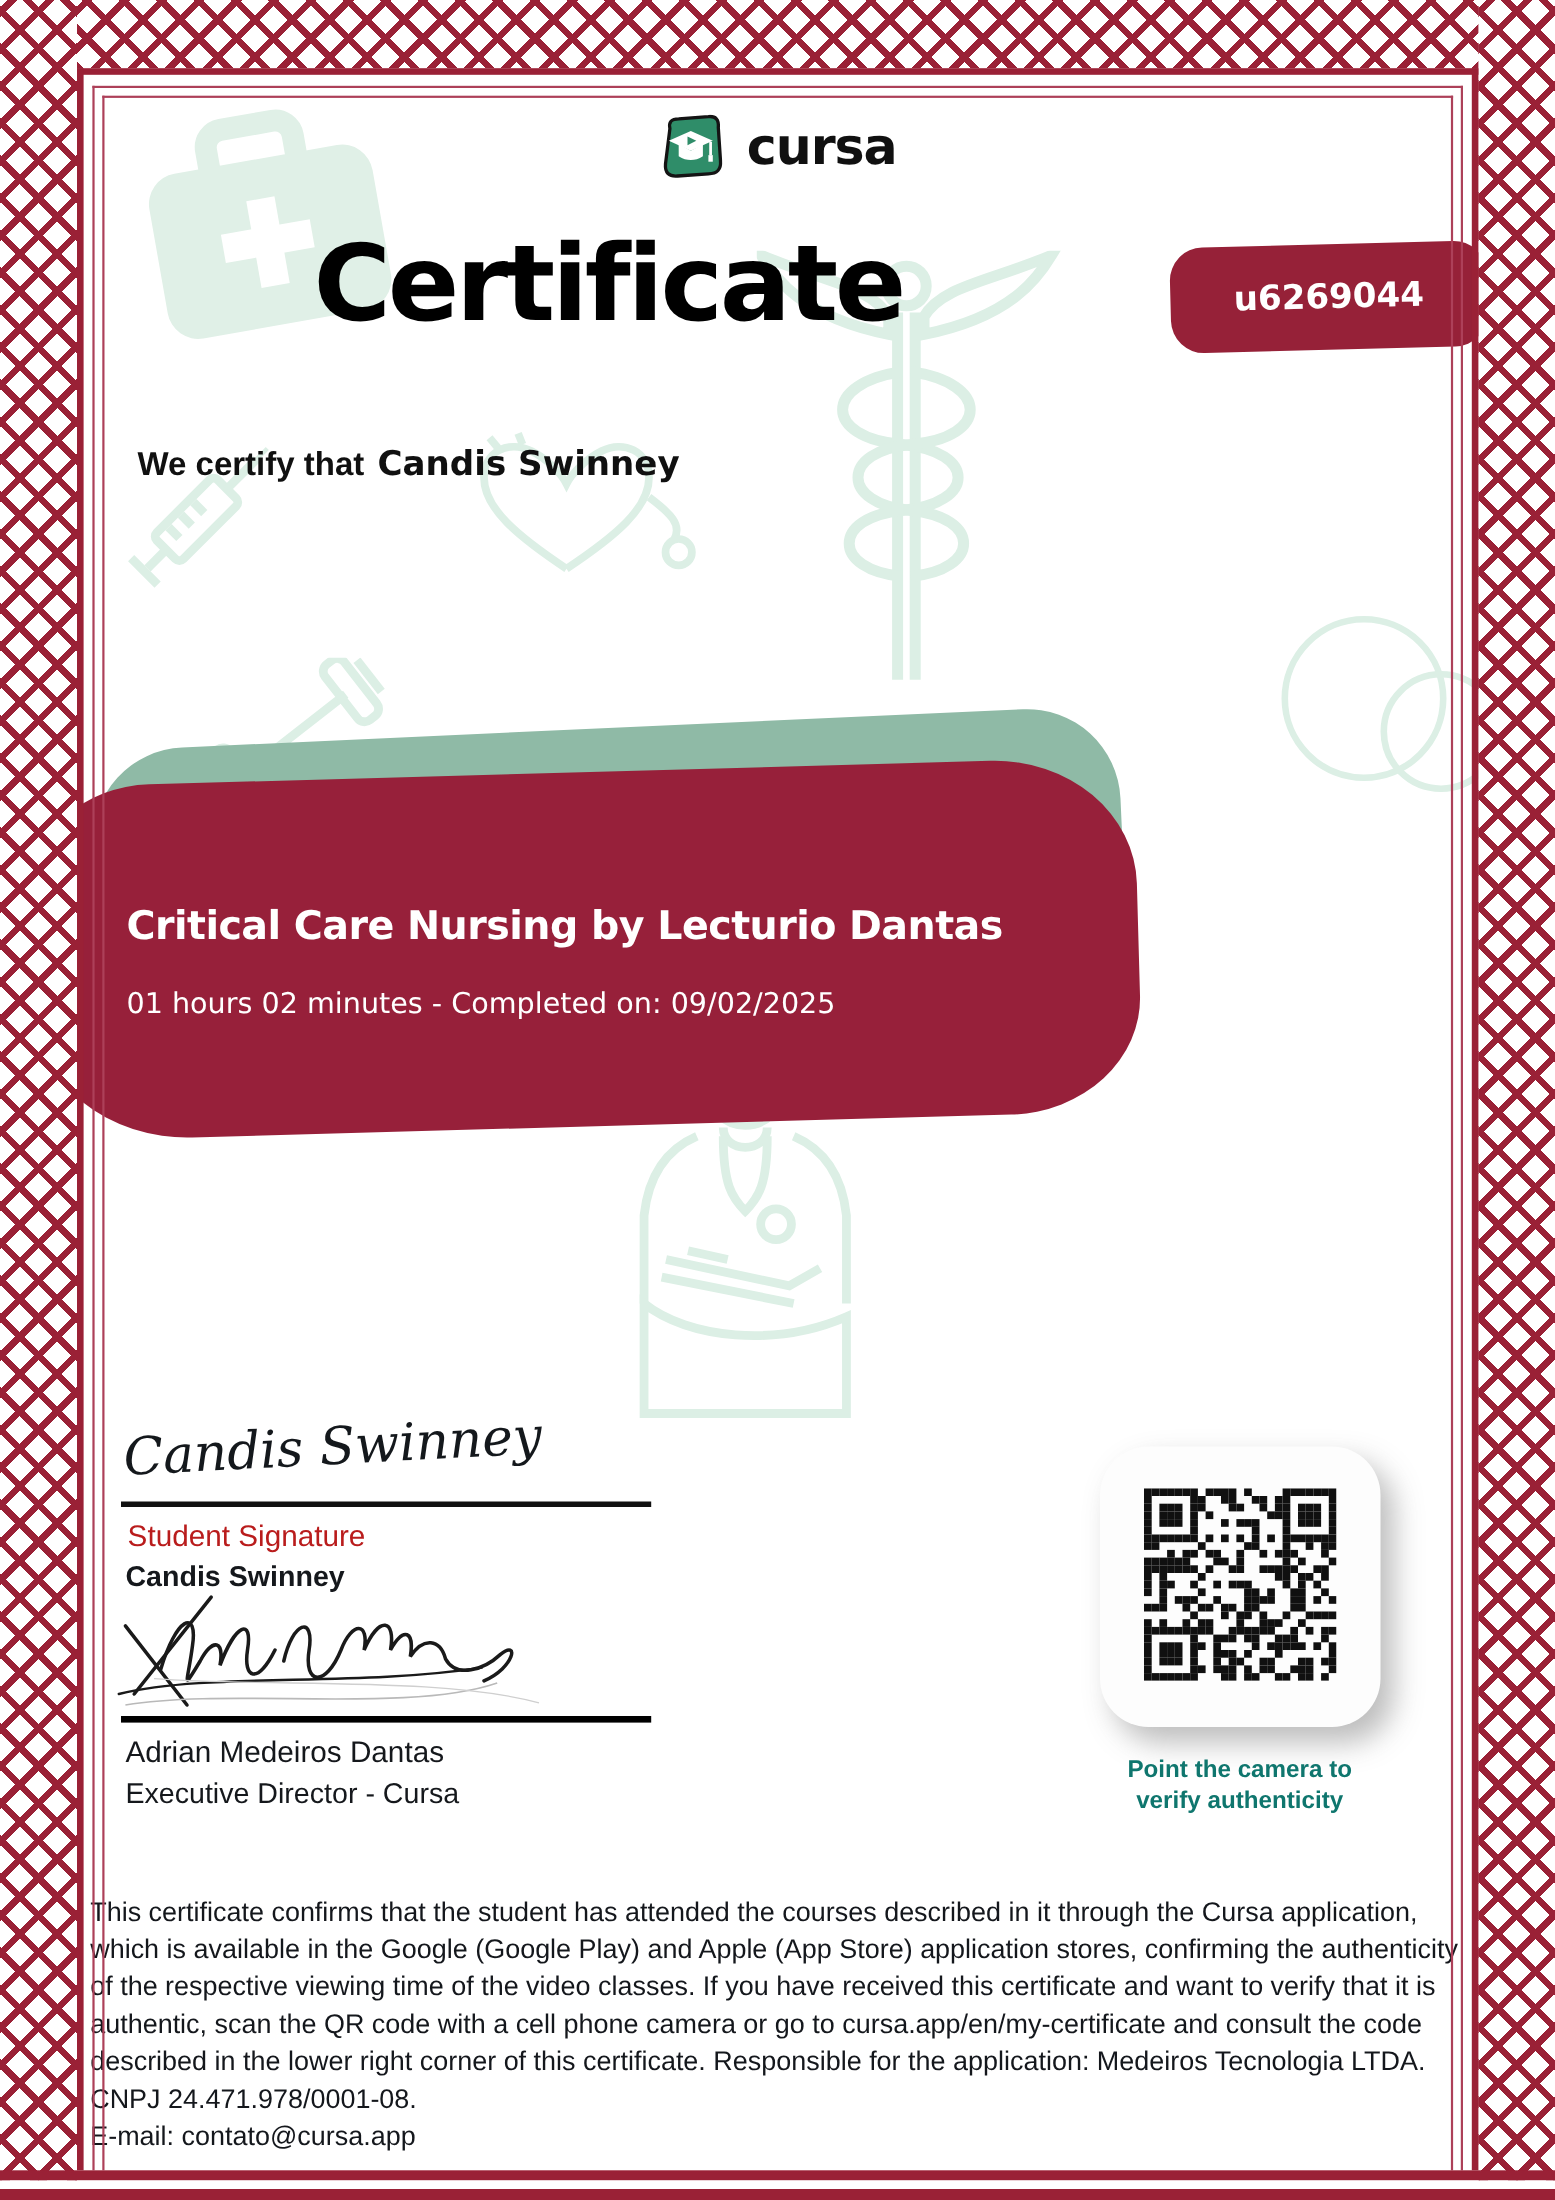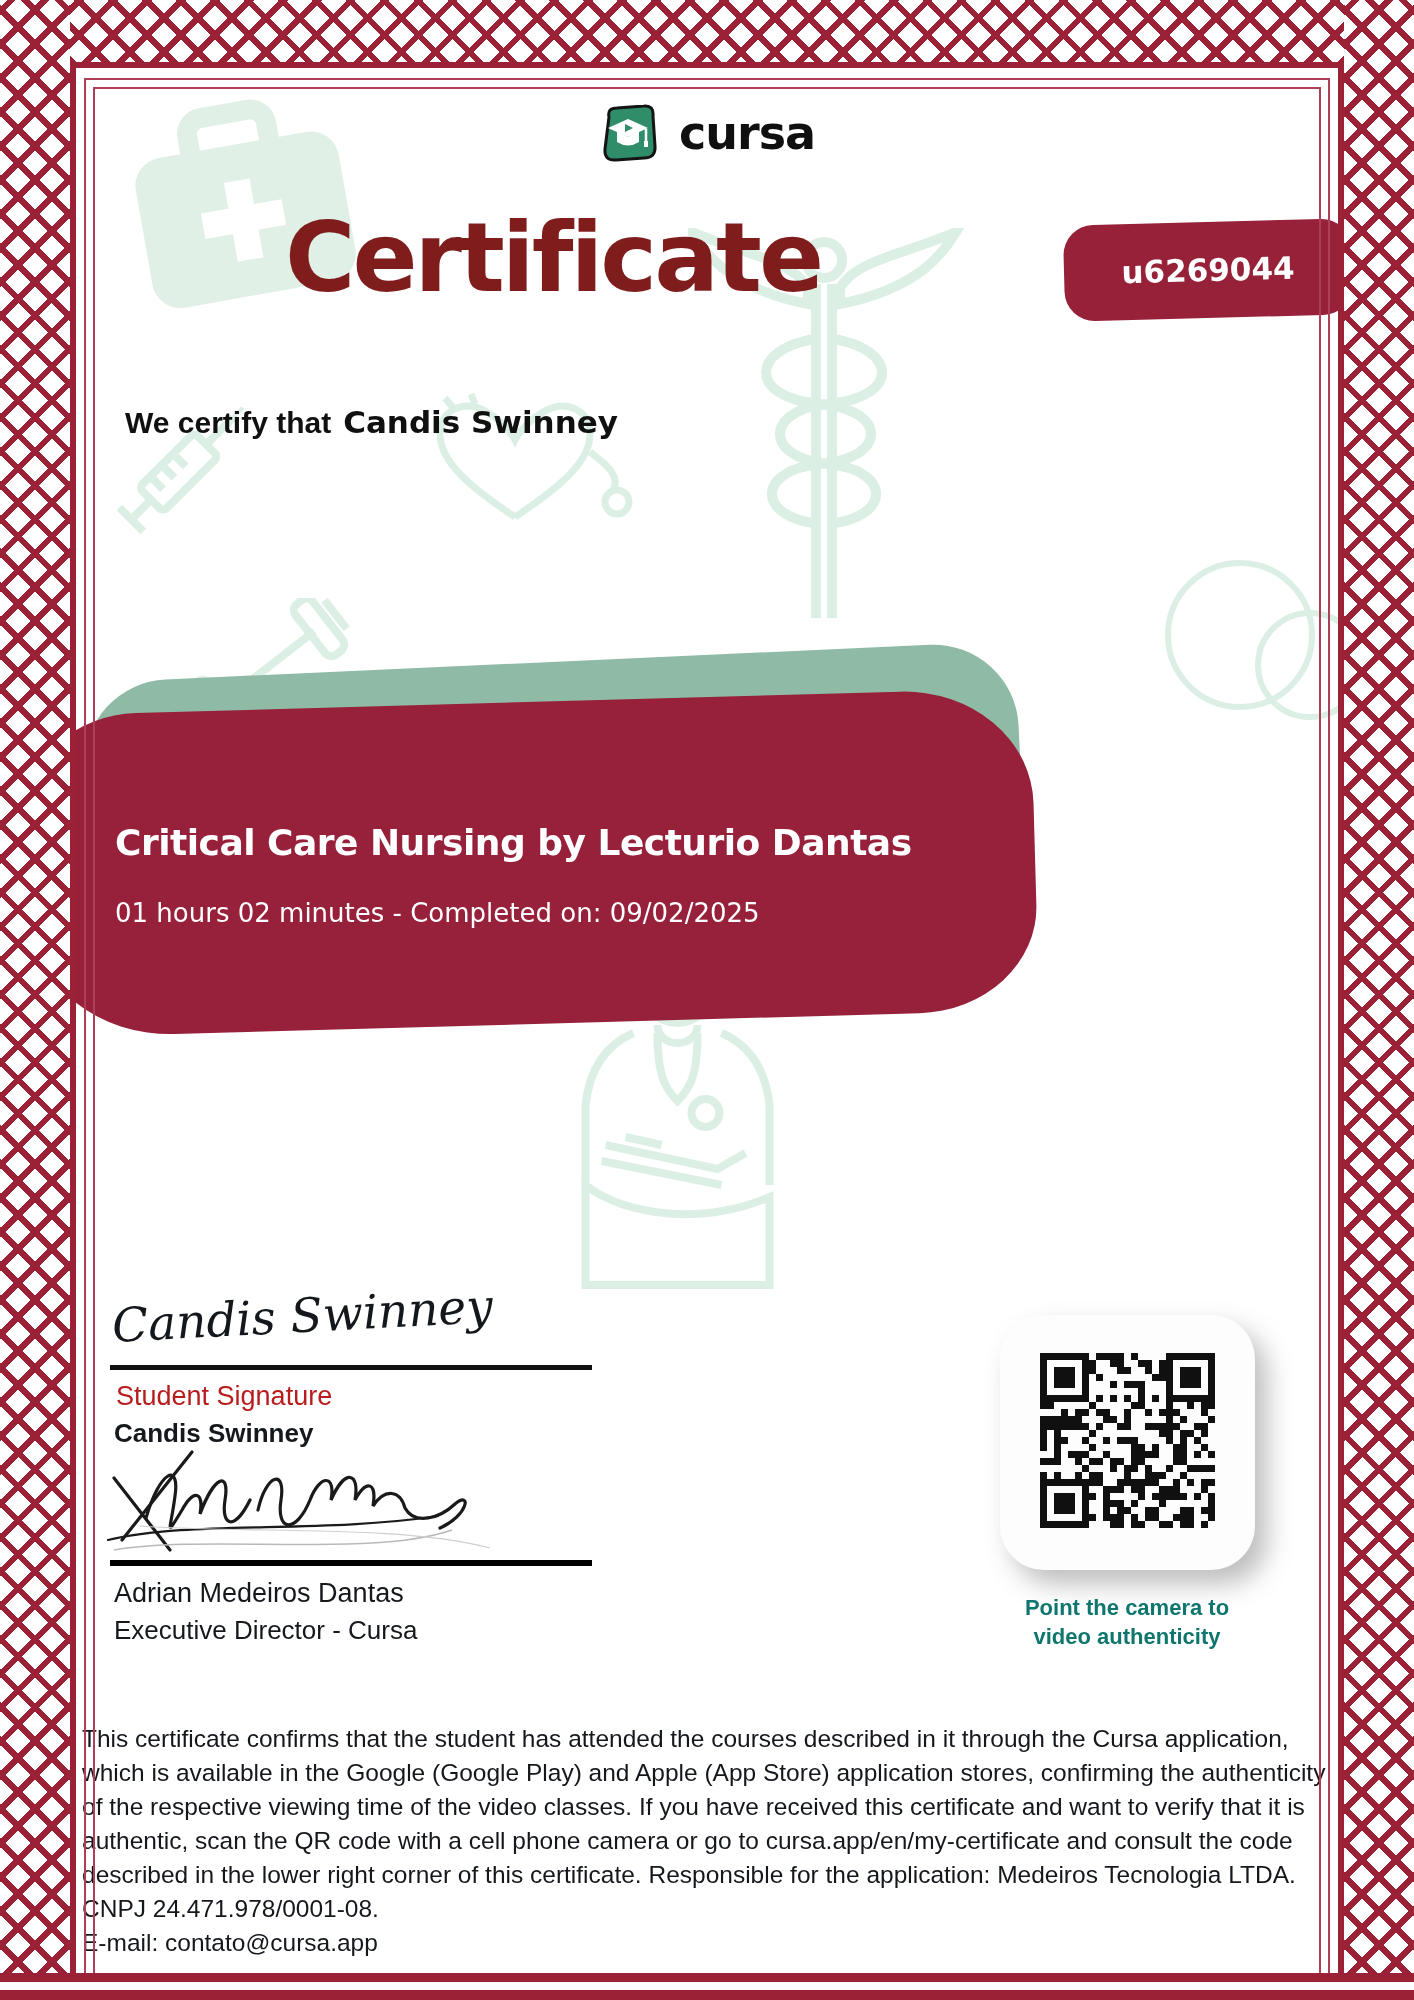--- a/index.html
+++ b/index.html
@@ -36,21 +36,21 @@
   
   .wm { position:absolute; z-index:1; pointer-events:none; }
 
   
   .logo-row { position:absolute; z-index:4; top:104px; left:0; width:1414px;
               display:flex; align-items:center; justify-content:center; gap:22px; }
   .logo-text { font-family:"DejaVu Sans", sans-serif; font-weight:700; font-size:46px; color:#101010; letter-spacing:-1px; }
   .cert-title {
     position:absolute; z-index:4; top:202px; left:0; width:1106px; text-align:center;
     font-family:"DejaVu Sans", sans-serif; font-weight:800; font-size:96px;
-    letter-spacing:-3px; color:#7f1d1d;
+    letter-spacing:-3px; color:#000000;
   }
   .id-badge {
     position:absolute; z-index:4; top:222px; right:62px; width:288px; height:96px;
     background:#962138; border-radius:30px; transform:rotate(-1.5deg);
     display:flex; align-items:center; justify-content:center;
     color:#fff; font-weight:700; font-size:31px; font-family:"DejaVu Sans", sans-serif;
   }
 
   
   .intro { position:absolute; z-index:4; left:125px; top:398px;
@@ -595,21 +595,21 @@
           <rect x="98" y="168" width="7" height="7"></rect>
           <rect x="119" y="168" width="7" height="7"></rect>
           <rect x="126" y="168" width="7" height="7"></rect>
           <rect x="140" y="168" width="7" height="7"></rect>
           <rect x="147" y="168" width="7" height="7"></rect>
           <rect x="161" y="168" width="7" height="7"></rect>
         </svg></div>
   </div>
   <div class="qr-caption">
     <div>Point the camera to</div>
-    <div>video authenticity</div>
+    <div>verify authenticity</div>
   </div>
 
   <div class="footer">
     <div>This certificate confirms that the student has attended the courses described in it through the Cursa application, which is available in the Google (Google Play) and Apple (App Store) application stores, confirming the authenticity of the respective viewing time of the video classes. If you have received this certificate and want to verify that it is authentic, scan the QR code with a cell phone camera or go to cursa.app/en/my-certificate and consult the code described in the lower right corner of this certificate. Responsible for the application: Medeiros Tecnologia LTDA. CNPJ 24.471.978/0001-08.</div>
     <div class="email-line">E-mail: contato@cursa.app</div>
   </div>
 
 </div>
 
 </body></html>

